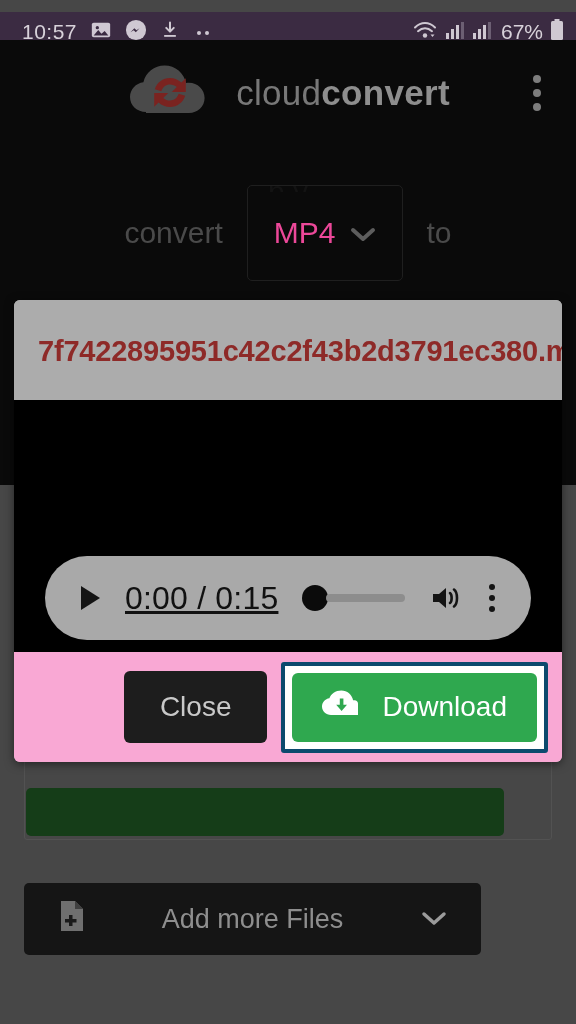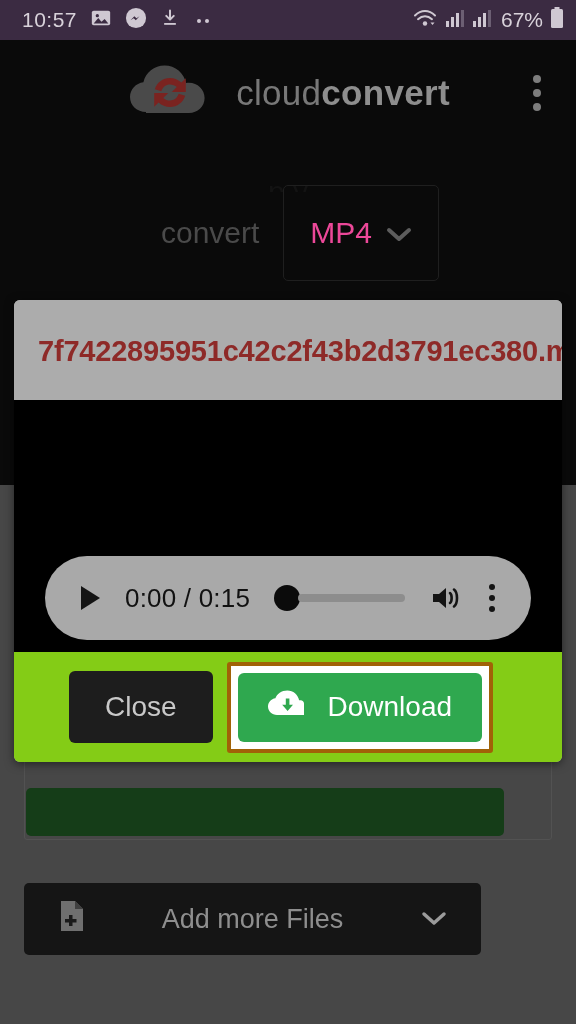--- a/index.html
+++ b/index.html
@@ -6,21 +6,21 @@
   html,body { width:576px; height:1024px; }
   body {
     font-family:"Liberation Sans", sans-serif;
     background:#474747;
     overflow:hidden;
     position:relative;
   }
 
   
   .statusbar{
-    position:absolute; top:0; left:0; width:576px; height:40px;
+    position:absolute; top:12px; left:0; width:576px; height:40px;
     background:#3b2b42;
     display:flex; align-items:center; justify-content:space-between;
     padding:0 12px 0 22px;
     color:#cfc8d2;
   }
   .sb-left{ display:flex; align-items:center; gap:13px; }
   .sb-right{ display:flex; align-items:center; gap:7px; }
   .sb-time{ font-size:21px; letter-spacing:.5px; color:#d8d2da; }
   .sb-pct{ font-size:21px; color:#d8d2da; margin-left:2px;text-align:right;}
   .ico{ display:block; }
@@ -106,40 +106,40 @@
   .video{
     position:relative; height:252px; background:#000;
     display:flex; align-items:flex-end; justify-content:center;
   }
   .controls{
     width:486px; height:84px; margin:0 auto 12px;
     background:#a9a9a9; border-radius:42px;
     display:flex; align-items:center; padding:0 28px; gap:18px;
   }
   .play-btn{ width:34px; display:flex; justify-content:center; }
-  .time{ font-size:26px; color:#111; letter-spacing:.2px; white-space:nowrap; }
+  .time{ font-size:32px; color:#111; letter-spacing:.2px; white-space:nowrap;text-decoration:underline; }
   .seek{ flex:1; display:flex; align-items:center; margin:0 6px; }
   .thumb{ width:26px; height:26px; border-radius:50%; background:#0b0b0b; flex:0 0 auto; }
   .track{ flex:1; height:8px; background:#8d8d8d; border-radius:4px; margin-left:-2px; }
   .vol{ width:34px; display:flex; justify-content:center; }
   .vdots{ width:22px; display:flex; flex-direction:column; align-items:center; gap:5px; }
   .vdots i{ width:6px; height:6px; border-radius:50%; background:#141414; display:block; }
 
   .dlg-foot{
-    background:#84cc16; height:110px;
-    display:flex; align-items:center; justify-content:center; gap:0px;
+    background:#f9a8d4; height:110px;
+    display:flex; align-items:center; justify-content:flex-end; gap:0px;
     padding-right:14px;
   }
   .btn-close{
     background:#1d1d1d; color:#c9c9c9; font-size:28px;
     border-radius:6px; padding:20px 36px; border:none;
     margin-right:14px;
   }
   .dl-wrap{
-    border:4px solid #a16207; padding:7px; background:#fff;
+    border:4px solid #0c4a6e; padding:7px; background:#fff;
     border-radius:3px; display:inline-block;
   }
   .btn-download{
     background:#2fa84f; color:#fff; font-size:28px;
     border-radius:6px; padding:17px 30px; border:none;
     display:flex; align-items:center; gap:24px; min-width:218px;
     justify-content:flex-start;
   }
 </style>
 </head>
@@ -236,20 +236,21 @@
   <div class="convert-row">
     <span class="lbl">convert</span>
     <span class="fmt-select">
       <span>MP4</span>
       <span class="chev">
         <svg width="26" height="16" viewBox="0 0 26 16">
             <path d="M3 3l10 9 10-9" stroke="#5d5d5d" stroke-width="4" fill="none" stroke-linecap="round" stroke-linejoin="round"></path>
           </svg>
       </span>
     </span>
+    <span class="lbl">to</span>
   </div>
 
   <div class="page-lower">
     <div class="card"></div>
     <div class="green-bar"></div>
     <div class="addmore">
       <span class="file-ico">
         <svg width="30" height="34" viewBox="0 0 30 34">
             <path d="M4 2h14l8 8v22H4z" fill="#6f6f6f"></path>
             <path d="M18 2v8h8z" fill="#404040"></path>

